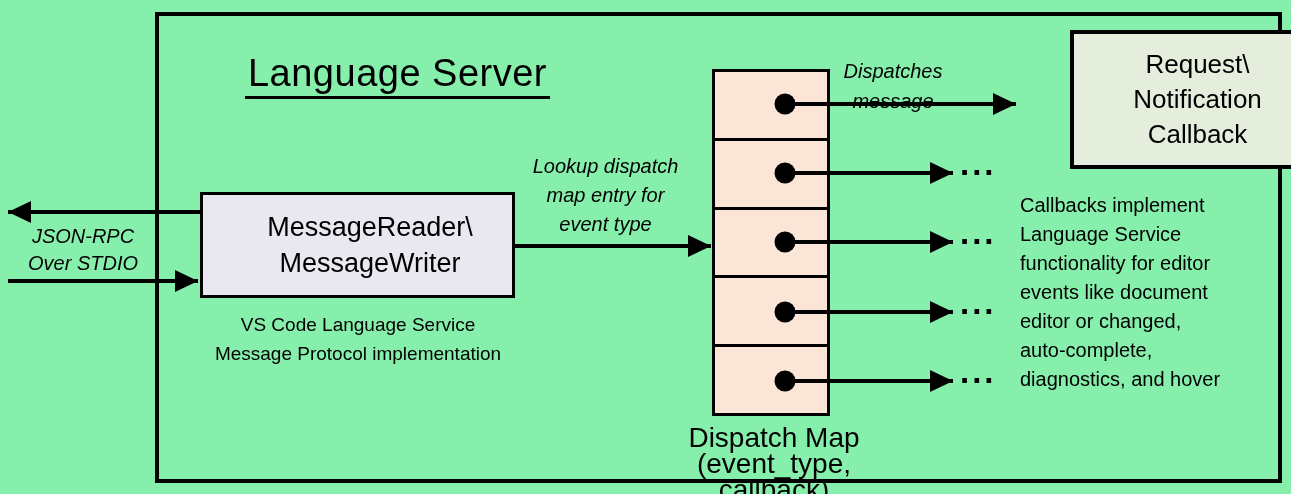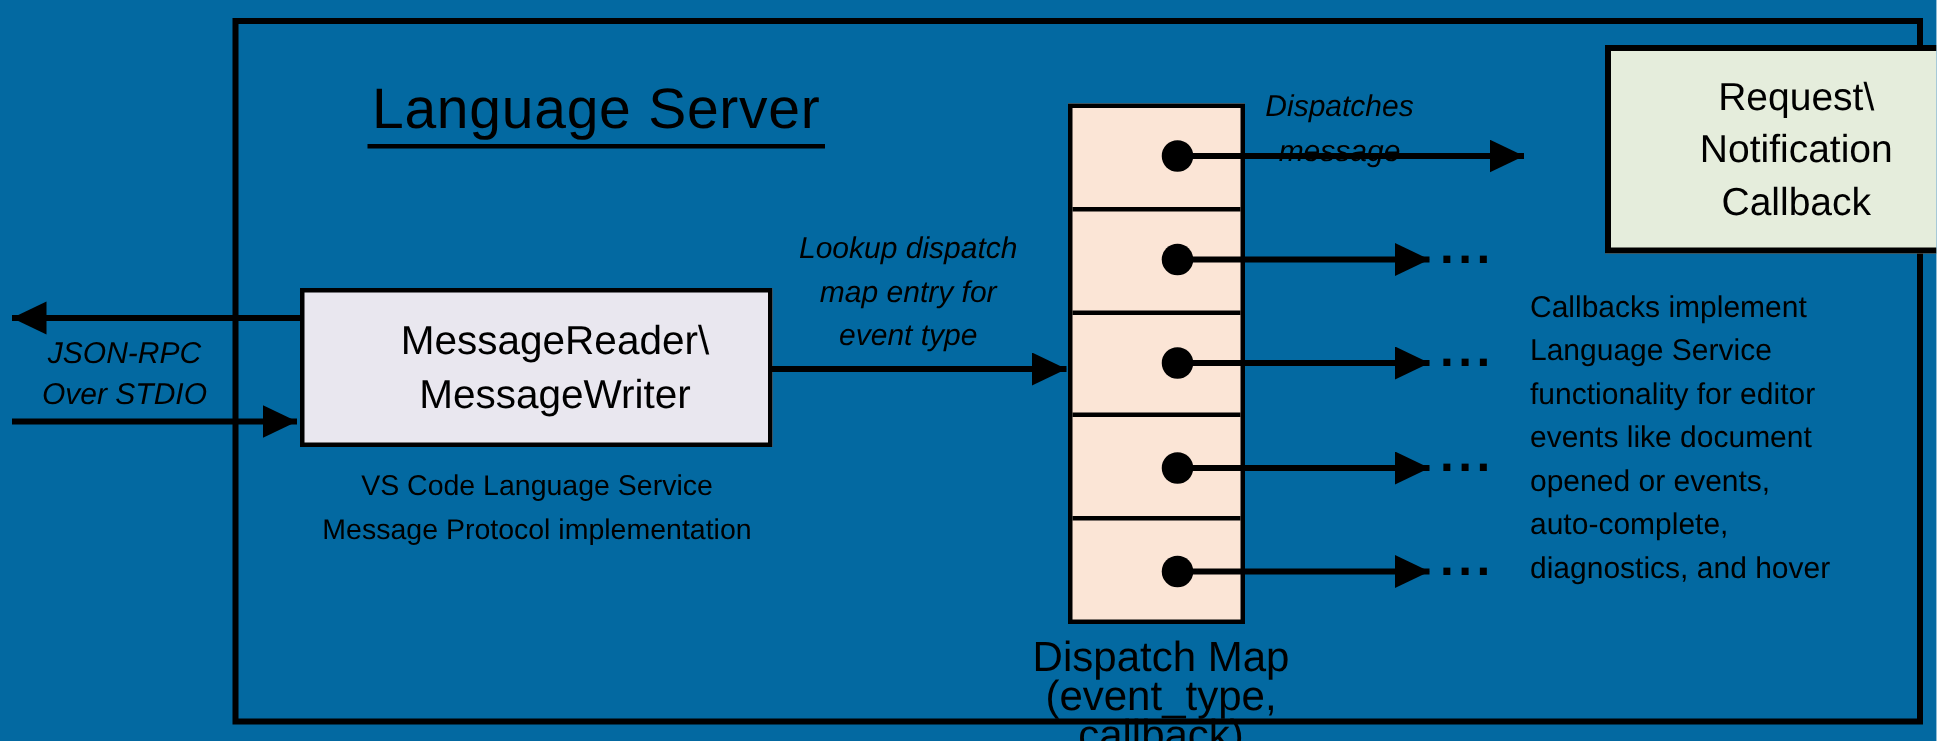--- a/index.html
+++ b/index.html
@@ -1,17 +1,17 @@
 <!DOCTYPE html>
 <html style="--reader_fill: #E9E7EF; --dispatch_fill: #FBE5D6; --callback_fill: #E5EDDC; --stroke: #000000;"><head>
 <meta charset="utf-8">
 <style>
   html,body{margin:0;padding:0;background:#ffffff;}
   .canvas{
-    position:relative;width:1291px;height:494px;background:#0369a1;
+    position:relative;width:1291px;height:494px;background:#86efac;
     font-family:"Liberation Sans",sans-serif;color:#000;overflow:hidden;
   }
   .outer-box{
     position:absolute;left:155px;top:12px;width:1127px;height:471px;
     box-sizing:border-box;border:4px solid #000;background:transparent;
   }
   .diagram-title{
     position:absolute;left:225px;top:52px;width:345px;text-align:center;
     font-size:38px;line-height:42px;letter-spacing:0.5px;
   }
@@ -123,21 +123,21 @@
     <div>Request\</div>
     <div>Notification</div>
     <div>Callback</div>
   </div>
 
   <div class="callbacks-note">
     <div>Callbacks implement</div>
     <div>Language Service</div>
     <div>functionality for editor</div>
     <div>events like document</div>
-    <div>opened or events,</div>
+    <div>editor or changed,</div>
     <div>auto-complete,</div>
     <div>diagnostics, and hover</div>
   </div>
 
   <div class="dots r2">...</div>
   <div class="dots r3">...</div>
   <div class="dots r4">...</div>
   <div class="dots r5">...</div>
 
   <svg class="wires" width="1291" height="494" viewBox="0 0 1291 494">

